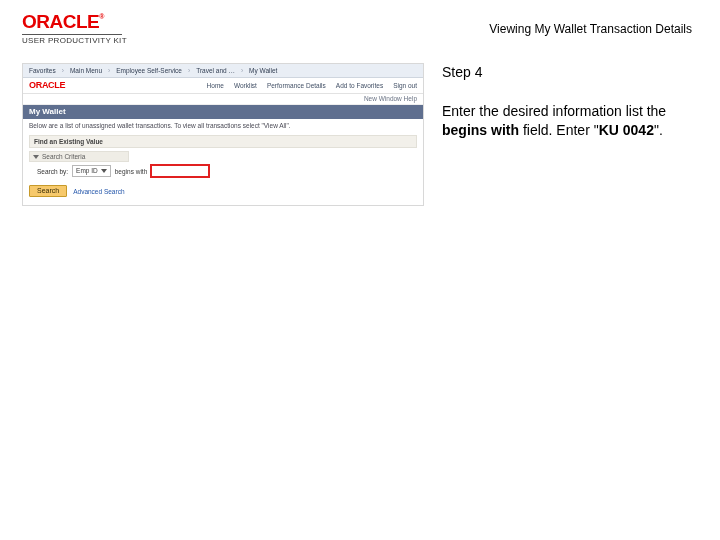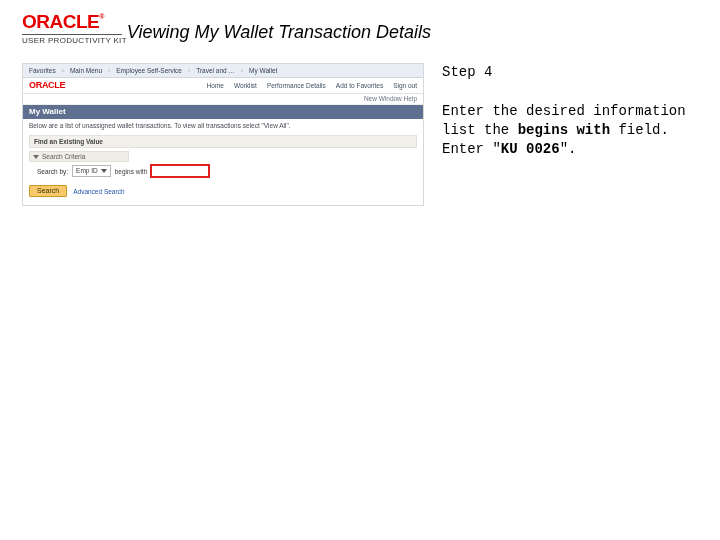--- a/index.html
+++ b/index.html
@@ -32,35 +32,35 @@
   .oracle-rule {
     height: 1px; background: #555; width: 100px; margin: 3px 0 1px 0;
   }
   .upk {
     font-size: 8px;
     letter-spacing: 0.3px;
     color: #333;
   }
   .page-title {
     flex: 1 1 auto;
-    font-size: 18px;
+    text-align: right;
+    font-size: 12px;
     color: #000;
     padding-top: 10px;
     padding-right: 6px;
-    font-style: italic;
   }
 
   
   .body {
     display: flex;
     padding: 0 22px;
     gap: 20px;
   }
   .shot-col { width: 400px; flex: 0 0 400px; }
-  .text-col { flex: 1 1 auto; font-size: 14px; line-height: 1.35; font-family: Liberation Mono, monospace; }
+  .text-col { flex: 1 1 auto; font-size: 14px; line-height: 1.35; }
   .step-label { margin-bottom: 20px; }
   .instr b { font-weight: 700; }
 
   
   .shot {
     width: 400px;
     border: 1px solid #d8d8d8;
     font-size: 6.5px;
     color: #3a3a3a;
     background: #fff;
@@ -232,16 +232,16 @@
       <div class="shot-actions">
         <span class="mini-btn">Search</span>
         <span class="mini-link">Advanced Search</span>
       </div>
     </div>
   </div>
 
   <div class="text-col">
     <div class="step-label">Step 4</div>
     <div class="instr">
-      <span>Enter the desired information list the </span><b>begins with</b><span> field. Enter "</span><b>KU 0026</b><span>".</span>
+      <span>Enter the desired information list the </span><b>begins with</b><span> field. Enter "</span><b>KU 0042</b><span>".</span>
     </div>
   </div>
 </div>
 
 </body></html>

